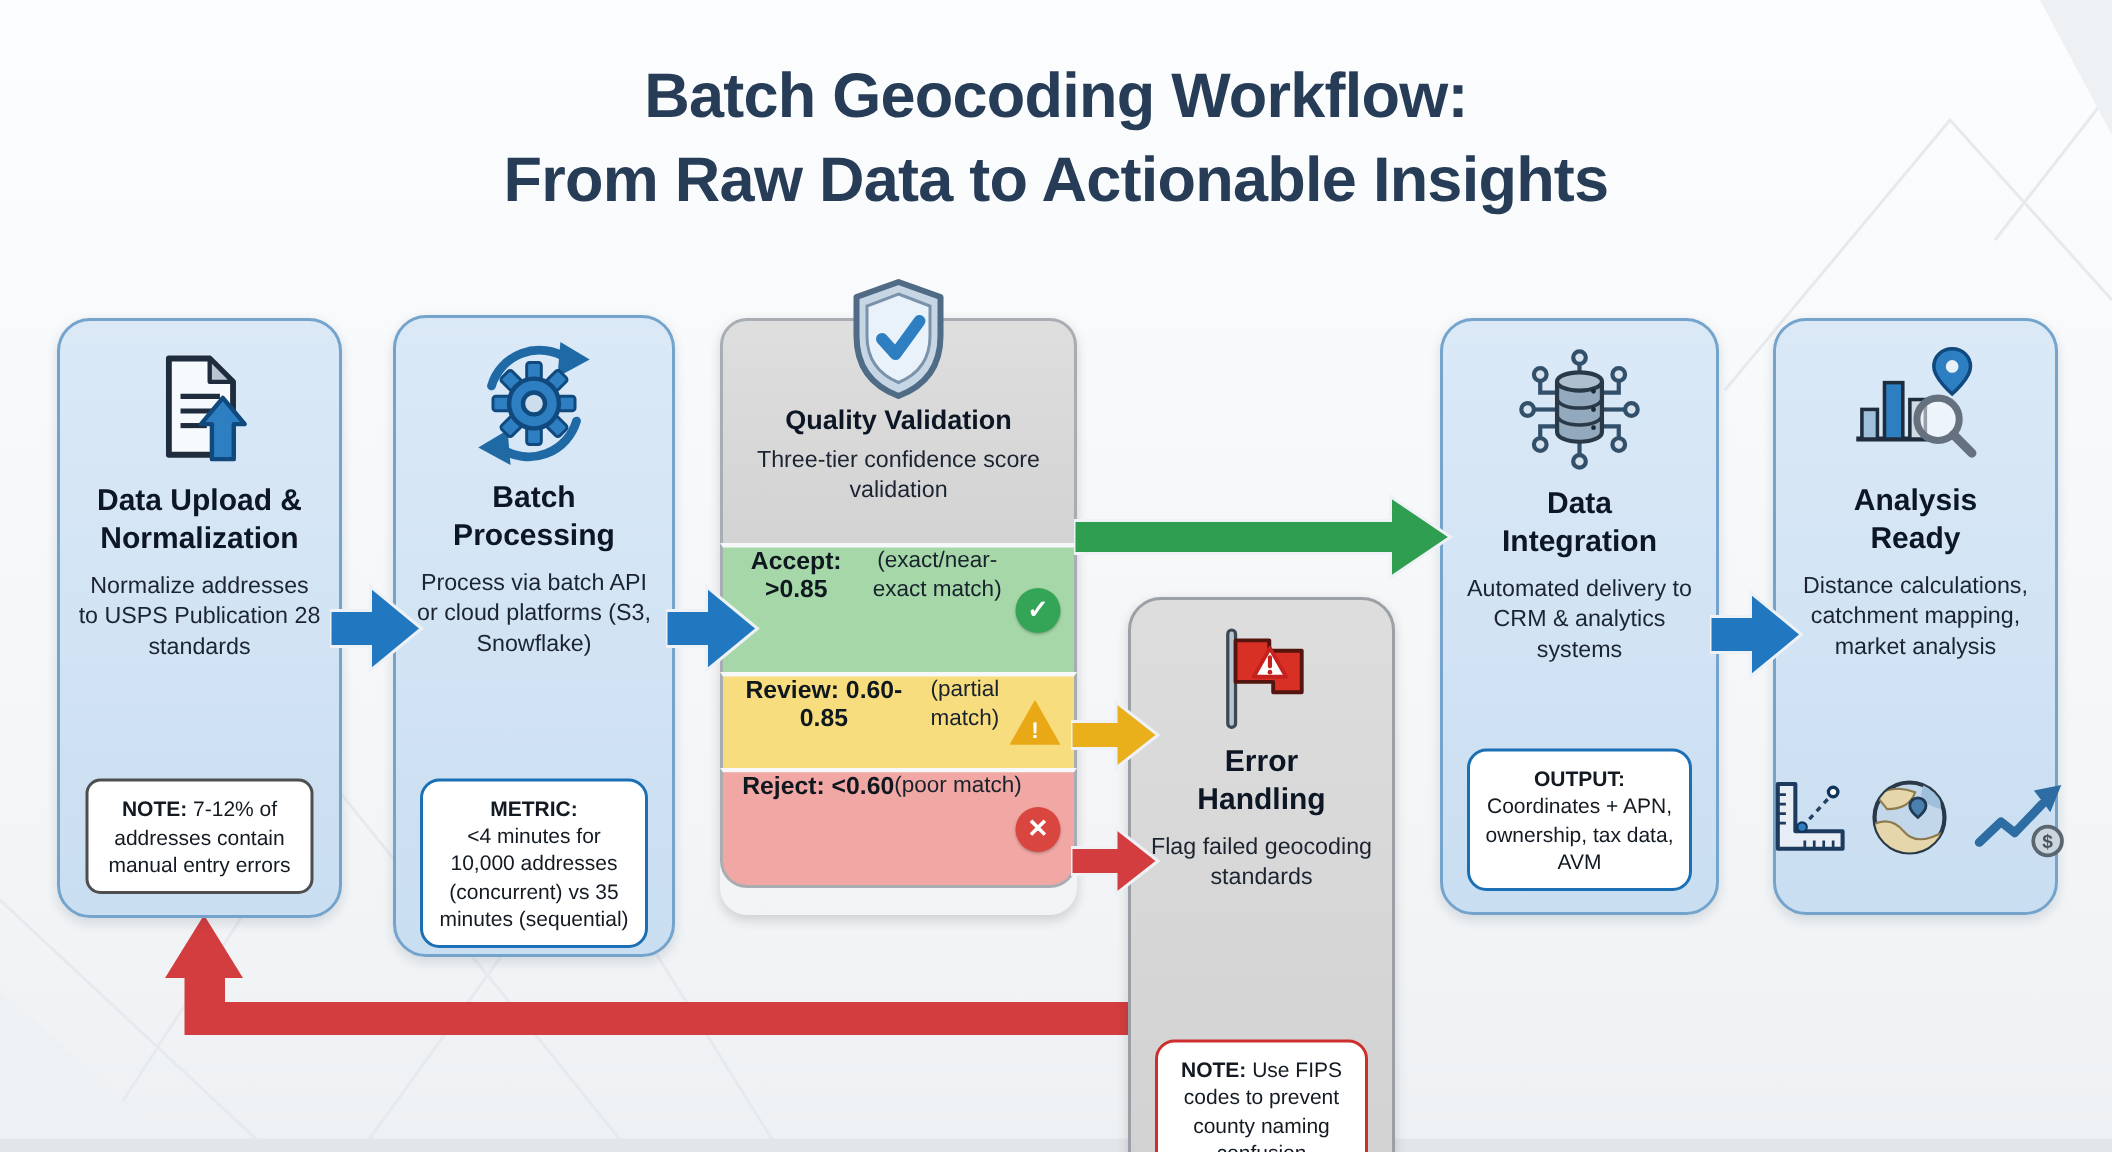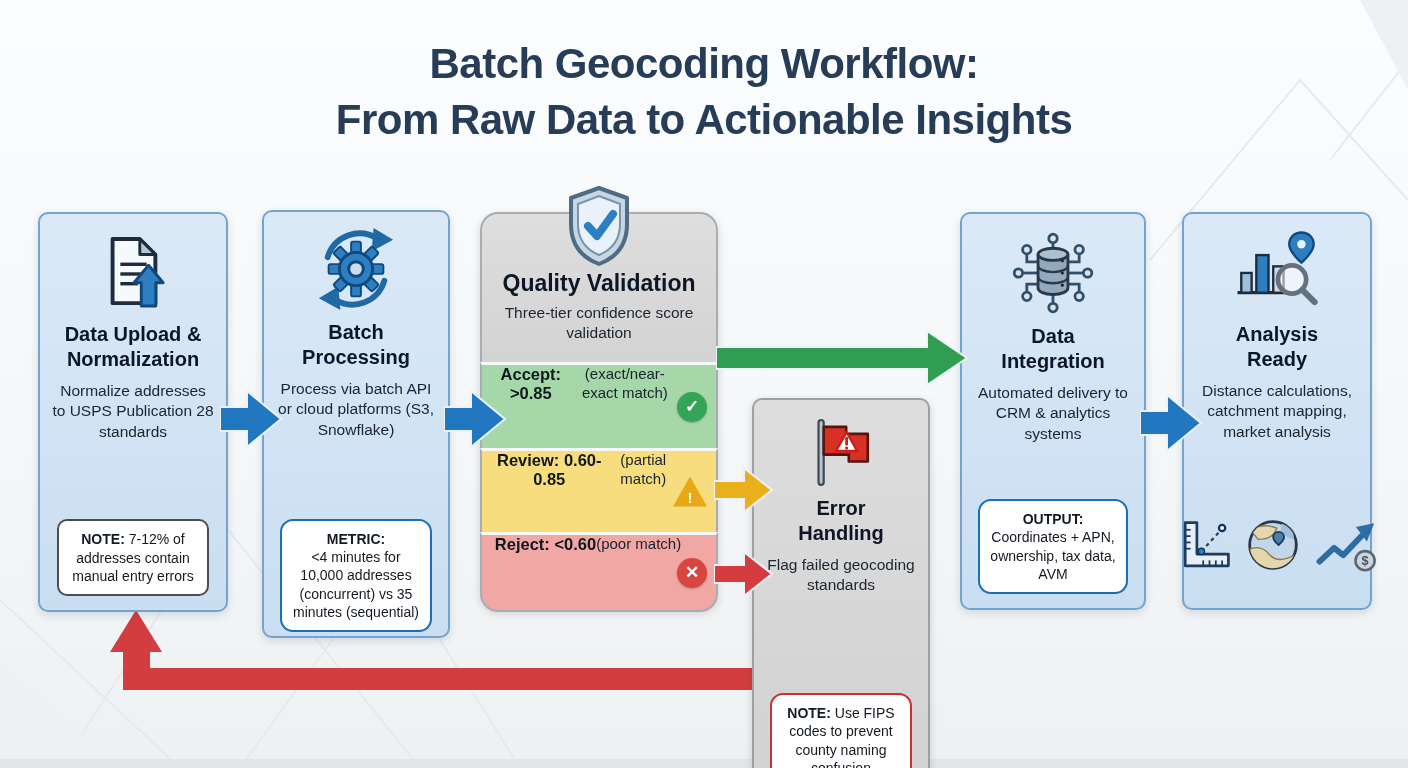--- a/index.html
+++ b/index.html
@@ -5,21 +5,21 @@
   html,body{margin:0;padding:0;}
   .stage{position:relative;width:1408px;height:768px;overflow:hidden;
     background:linear-gradient(180deg,#fcfdfe 0%,#f3f5f7 70%,#eef1f3 100%);
     font-family:"Liberation Sans",sans-serif;color:#10181f;}
   .bg-decor{position:absolute;left:0;top:0;z-index:0;}
   .bottom-band{position:absolute;left:0;bottom:0;width:1408px;height:9px;background:#e3e6e9;z-index:0;}
 
   .title{position:absolute;top:36px;left:0;width:1408px;text-align:center;z-index:2;
     font-size:42px;font-weight:bold;color:#263c57;line-height:1.33;letter-spacing:-0.5px;}
 
-  .node{position:absolute;box-sizing:border-box;border-radius:10px;text-align:center;z-index:2;
+  .node{position:absolute;box-sizing:border-box;border-radius:22px;text-align:center;z-index:2;
     display:flex;flex-direction:column;align-items:center;}
   .node.blue{background:linear-gradient(180deg,#dbe9f7,#c9def1);border:2px solid #74a3cc;
     box-shadow:0 3px 8px rgba(30,60,90,.15);}
   .node.gray{background:linear-gradient(180deg,#dddddd,#d1d1d1);border:2px solid #9aa0a6;
     box-shadow:0 3px 8px rgba(40,40,40,.18);}
 
   #node-upload{left:38px;top:212px;width:190px;height:400px;padding:20px 10px 14px;}
   #node-batch{left:262px;top:210px;width:188px;height:428px;padding:14px 9px 4px;}
   #node-error{left:752px;top:398px;width:178px;height:406px;padding:16px 10px 14px;}
   #node-integration{left:960px;top:212px;width:186px;height:398px;padding:16px 9px 14px;}
@@ -34,27 +34,27 @@
   .callout.gray-b{border:2px solid #4e4e4e;}
   .callout.blue-b{border:2.5px solid #1a6fb5;border-radius:13px;}
   .callout.red-b{border:2.5px solid #cc2f2e;border-radius:13px;}
   .callout.block .label{display:block;}
 
   
   #node-quality{left:480px;top:212px;width:238px;height:398px;z-index:2;display:block;
     border-radius:18px;box-shadow:0 3px 8px rgba(40,40,40,.18);}
   .q-header{position:relative;height:150px;box-sizing:border-box;background:linear-gradient(180deg,#dedede,#d3d3d3);
     border:2px solid #a7adb3;border-bottom:none;border-radius:18px 18px 0 0;padding-top:56px;text-align:center;}
-  .q-title{font-size:23px;font-weight:bold;color:#0c1624;}
+  .q-title{font-size:18px;font-weight:bold;color:#0c1624;}
   .q-sub{font-size:15.5px;color:#1b2430;line-height:1.3;margin-top:6px;}
   .shield{position:absolute;top:-30px;left:50%;transform:translateX(-50%);}
   .tier{position:relative;box-sizing:border-box;height:86px;display:flex;
     justify-content:center;text-align:center;padding:0 34px 0 12px;border-left:2px solid #a7adb3;border-right:2px solid #a7adb3;}
   .tier.green{background:#a5d7a9;border-top:3px solid #f6f8fa;}
-  .tier.yellow{background:#f8dd7e;height:84px;border-top:3px solid #f6f8fa;}
+  .tier.yellow{background:#f8dd7e;height:64px;border-top:3px solid #f6f8fa;}
   .tier.red{background:#f1a7a4;height:80px;border-top:3px solid #f6f8fa;border-radius:0 0 18px 18px;
     border-bottom:2px solid #a7adb3;}
   .tier-label{font-weight:bold;font-size:16.5px;color:#10181f;}
   .tier-sub{font-size:15px;color:#18222c;line-height:1.25;}
   .badge{position:absolute;right:9px;top:50%;transform:translateY(-50%);width:30px;height:30px;border-radius:50%;
     color:#fff;font-weight:bold;font-size:17px;line-height:30px;text-align:center;box-shadow:0 1px 2px rgba(0,0,0,.25);}
   .badge.b-green{background:#34a457;}
   .badge.b-red{background:#d9453f;}
   .badge.b-tri{border-radius:0;background:#e9a816;width:34px;height:30px;box-shadow:none;
     clip-path:polygon(50% 0,100% 100%,0 100%);line-height:42px;font-size:15px;}

